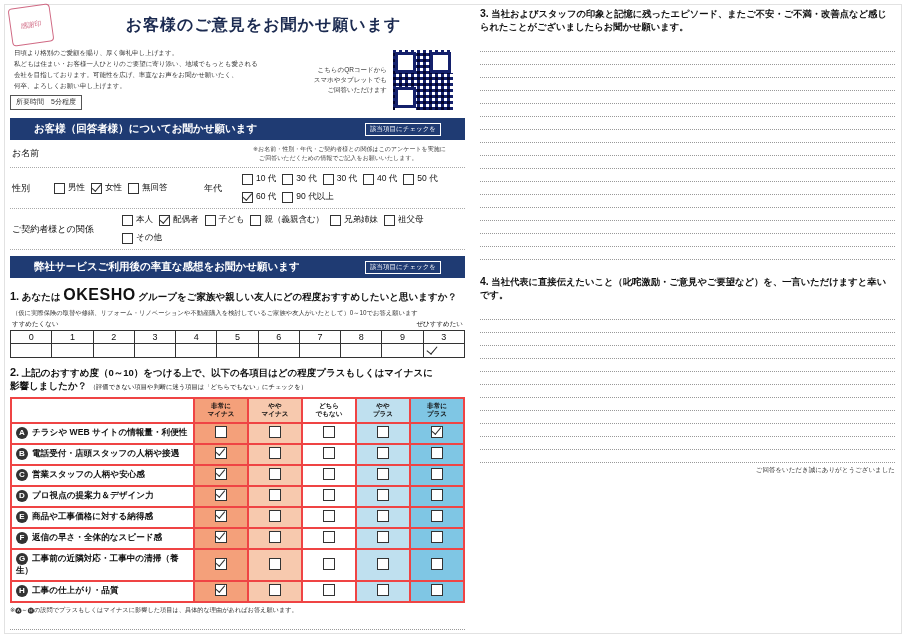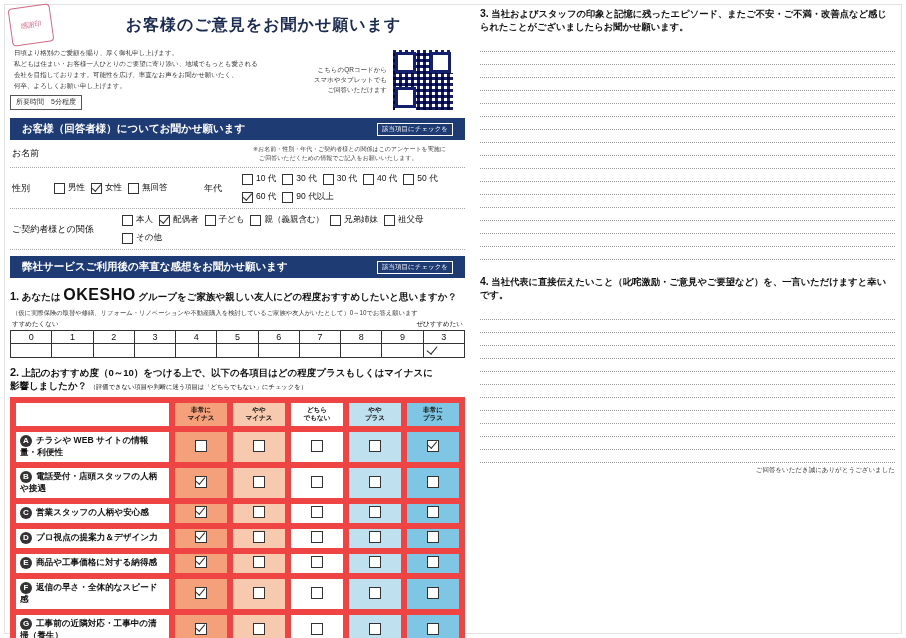--- a/index.html
+++ b/index.html
@@ -45,21 +45,21 @@
   }
   .qr::before,.qr::after{
     content:"";position:absolute;width:15px;height:15px;border:3px solid #14206b;background:#fff;
   }
   .qr::before{left:2px;top:2px;box-shadow:41px 0 0 -0px #fff, 0 41px 0 0 #fff;}
   .qr::after{right:2px;top:2px;border-color:#14206b;}
   .qr i{position:absolute;left:2px;bottom:2px;width:15px;height:15px;border:3px solid #14206b;background:#fff;}
 
   .sec-bar{
     background:#1f3b73;color:#fff;font-size:10.5px;font-weight:bold;
-    padding:4px 12px;margin-top:6px;display:flex;align-items:center;justify-content:space-between;
+    padding:4px 24px;margin-top:6px;display:flex;align-items:center;justify-content:space-between;
   }
   .sec-bar .note{
     font-size:6.5px;font-weight:normal;background:#1f3b73;border:1px solid #fff;padding:1px 4px;
   }
   .row{
     display:flex;align-items:center;border-bottom:1px dotted #aaa;padding:5px 2px;font-size:9px;
   }
   .row .lbl{width:110px;font-size:9px;}
   .row .val{flex:1;display:flex;flex-wrap:wrap;align-items:flex-start;gap:6px;}
   .mini-note{font-size:6px;color:#444;line-height:1.45;}
@@ -85,21 +85,21 @@
   }
   .scale .cell:last-child{border-right:none;}
   .scale .cell .tick{
     display:block;height:11px;border-top:1px solid #333;margin-top:1px;position:relative;
   }
   .scale .cell.sel .tick::after{
     content:"";position:absolute;left:5px;top:0px;width:5px;height:9px;
     border-right:1.4px solid #222;border-bottom:1.4px solid #222;transform:rotate(40deg);
   }
   table.matrix{border-collapse:collapse;width:100%;margin-top:4px;font-size:8.6px;}
-  table.matrix th,table.matrix td{border:6px solid #ef4444;}
+  table.matrix th,table.matrix td{border:2px solid #ef4444;}
   table.matrix thead th{
     font-size:6.6px;font-weight:bold;text-align:center;padding:3px 1px;line-height:1.25;
   }
   th.h-blank{background:#fff;border:none;}
   th.h1{background:#f4a07a;width:50px;}
   th.h2{background:#f7c9ae;width:50px;}
   th.h3{background:#ffffff;width:50px;}
   th.h4{background:#bfe0ef;width:50px;}
   th.h5{background:#7fc6e4;width:50px;}
   td.item{padding:3px 4px;font-size:8.6px;font-weight:bold;background:#fff;}

